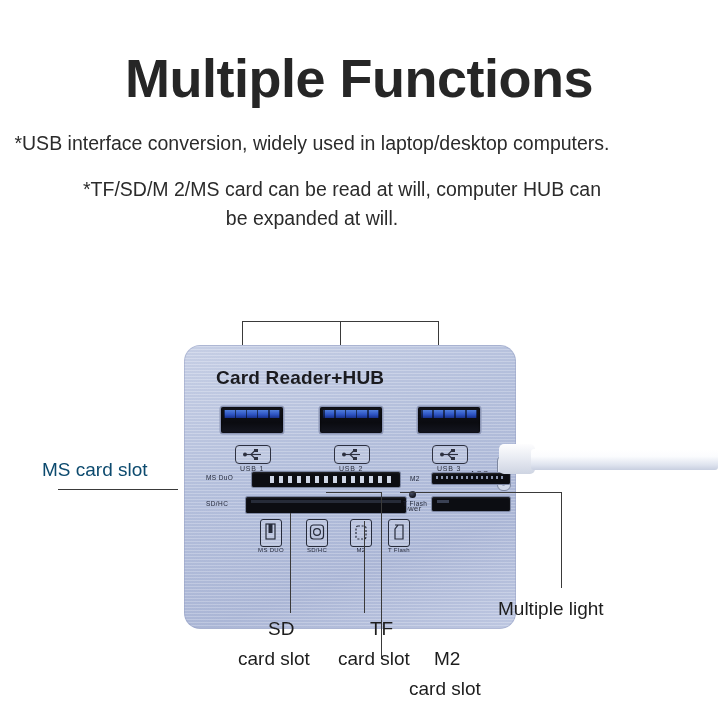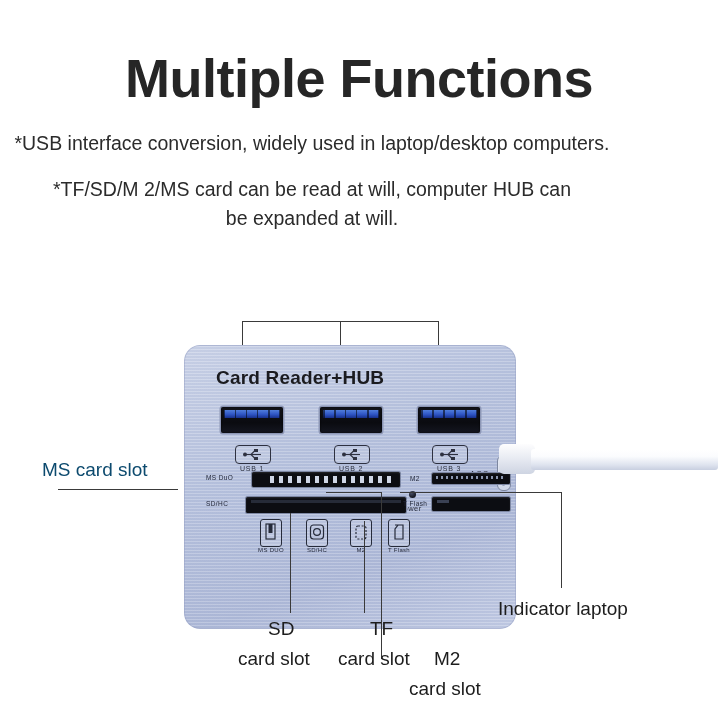--- a/index.html
+++ b/index.html
@@ -20,21 +20,21 @@
     font-size:54px;line-height:60px;
     font-weight:600;letter-spacing:-0.5px;
     color:#262626;
   }
   .subline{
     position:absolute;width:624px;text-align:center;
     font-size:19.5px;line-height:26px;color:#2b2b2b;
     font-weight:400;
   }
   .sub1{top:130px;}
-  .sub2{top:176px;}
+  .sub2{top:176px;padding-left:30px;}
   .sub3{top:205px;text-align:center;}
 
   
   .usb-callout{
     position:absolute;left:0;top:285px;width:718px;text-align:center;
     font-size:19px;color:#1d1d1d;font-weight:500;
   }
   .bracket-h{
     position:absolute;left:242px;top:321px;width:196px;height:0;
     border-top:1.6px solid #3a3a3a;
@@ -341,15 +341,15 @@
   <div class="lead-v m2-lead-v"></div>
   <div class="lead-h ind-lead-h"></div>
   <div class="lead-v ind-lead-v"></div>
 
   <div class="callout co-sd-1">SD</div>
   <div class="callout co-sd-2">card slot</div>
   <div class="callout co-tf-1">TF</div>
   <div class="callout co-tf-2">card slot</div>
   <div class="callout co-m2-1">M2</div>
   <div class="callout co-m2-2">card slot</div>
-  <div class="callout co-ind">Indicator laptop</div>
+  <div class="callout co-ind">Multiple light</div>
 
 </div>
 
 </body></html>

